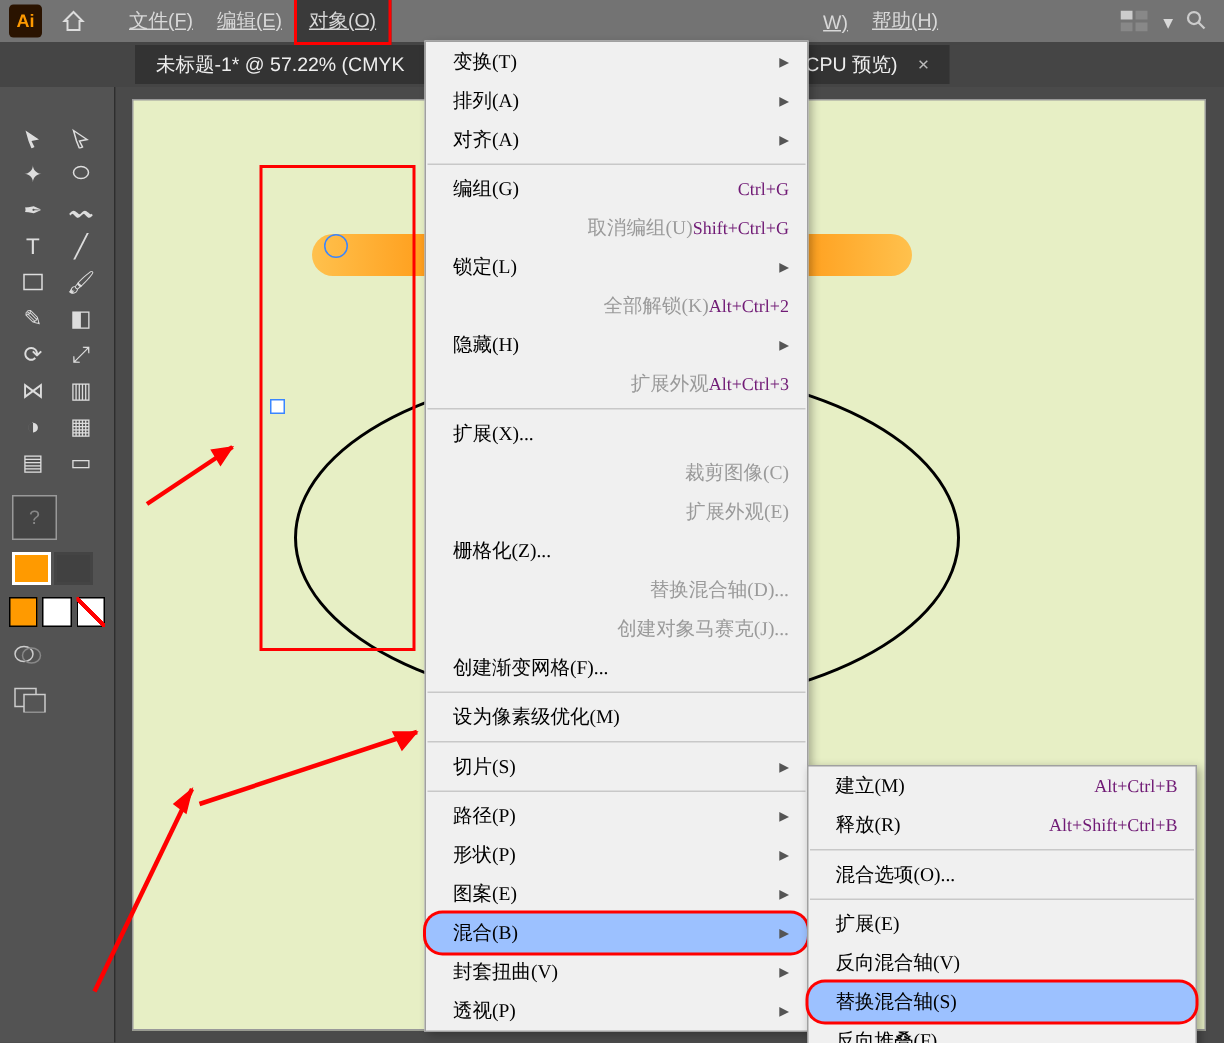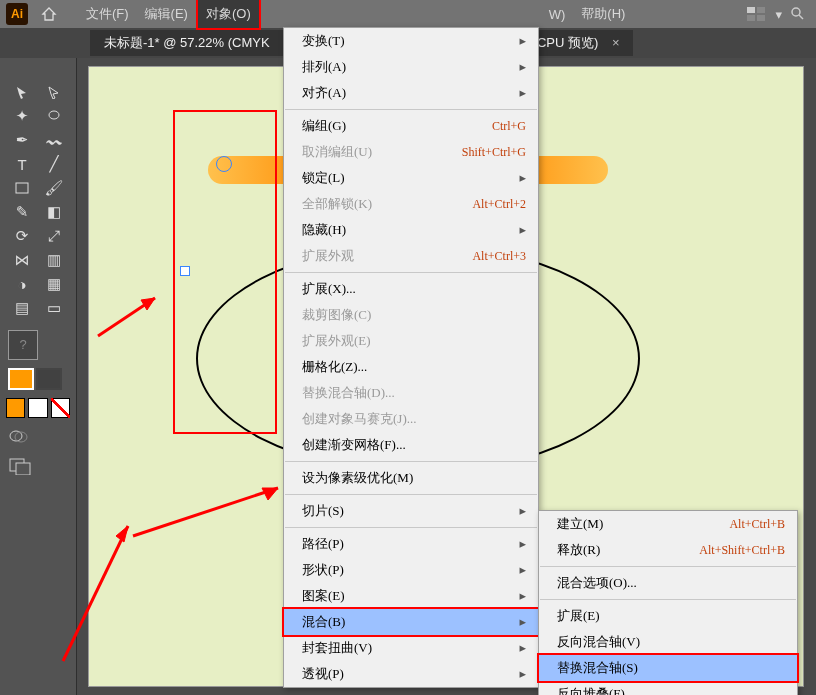--- a/index.html
+++ b/index.html
@@ -1,20 +1,20 @@
 <!DOCTYPE html>
 <html><head>
 <meta charset="utf-8">
 <style>
   html,body{margin:0;padding:0;width:816px;height:695px;background:#4a4a4a;font-family:"Microsoft YaHei","SimSun",Arial,sans-serif;font-size:13px;color:#d8d8d8;overflow:hidden;}
   .topbar{height:28px;background:#737373;display:flex;align-items:center;padding-left:6px;}
   .ai-logo{width:22px;height:22px;background:#2a1300;color:#ff9a00;display:flex;align-items:center;justify-content:center;font-weight:bold;font-size:12px;border-radius:3px;margin-right:10px;}
   .home-ic{width:22px;height:22px;margin-right:18px;display:flex;align-items:center;justify-content:center;}
   .menubar{display:flex;gap:0;align-items:center;height:100%;}
-  .menubar .mi{padding:0 8px;height:100%;display:flex;align-items:center;color:#d8d8d8;}
+  .menubar .mi{padding:0 8px;height:100%;display:flex;align-items:center;color:#d8d8d8;text-decoration:underline;}
   .red-box{border:2px solid #ff0000;}
   .right-panel-toggle{margin-left:auto;margin-right:10px;display:flex;gap:8px;align-items:center;}
   .tabbar{height:30px;background:#454545;display:flex;align-items:center;padding-left:90px;}
   .tab{background:#333;padding:4px 14px;color:#eee;font-size:13px;}
   .tab-x{margin-left:10px;color:#bbb;}
   .workarea{position:absolute;left:0;top:58px;right:0;bottom:0;}
   .left-tools{position:absolute;left:0;top:0;width:76px;bottom:0;background:#535353;border-right:1px solid #2e2e2e;}
   .toolgrid{display:grid;grid-template-columns:1fr 1fr;gap:0;padding:22px 6px 4px 6px;}
   .toolgrid .tc{height:24px;display:flex;align-items:center;justify-content:center;color:#ddd;font-size:15px;}
   .swatch-row{display:flex;gap:3px;padding:6px 6px;}
@@ -22,26 +22,26 @@
   .sw-o{background:#ff9a00;} .sw-w{background:#fff;} .sw-n{background:#fff;position:relative;}
   .sw-n:after{content:"";position:absolute;left:-1px;top:-1px;right:-1px;bottom:-1px;background:linear-gradient(45deg,transparent 45%,red 45%,red 55%,transparent 55%);}
   .canvas{position:absolute;left:88px;top:8px;right:12px;bottom:8px;background:#e7efc5;box-shadow:inset 0 0 0 1px #999;}
   .shape-oval{position:absolute;left:108px;top:178px;width:440px;height:225px;border:2px solid #000;border-radius:50%;background:#e7efc5;}
   .grad-bar{position:absolute;left:120px;top:90px;width:400px;height:28px;border-radius:16px;background:linear-gradient(90deg,#ffc14d,#ff8a00 30%,#fff 50%,#ff8a00 70%,#ffc14d);}
   .sel-box{position:absolute;left:85px;top:44px;width:100px;height:320px;border:2px solid #ff0000;}
   .sel-anchor{position:absolute;width:8px;height:8px;border:1px solid #3a86ff;background:#fff;}
   .arrow{position:absolute;stroke:#ff0000;fill:#ff0000;}
   .menu{position:absolute;background:#f0f0f0;border:1px solid #a0a0a0;box-shadow:2px 2px 6px rgba(0,0,0,.3);color:#000;font-size:13px;min-width:250px;}
   .menu .item{display:flex;align-items:center;padding:3px 12px 3px 18px;justify-content:space-between;height:20px;font-family:Liberation Serif, serif;}
-  .menu .item.disabled{color:#9a9a9a;}
-  .menu .item .kb{color:#c2410c;font-size:12px;}
+  .menu .item.disabled{color:#9a9a9a;justify-content:flex-end;}
+  .menu .item .kb{color:#701a75;font-size:12px;}
   .menu .item .sub{color:#555;}
   .menu .sep{height:1px;background:#c8c8c8;margin:3px 1px;}
   .menu .item.hl{background:#9cc1ff;}
-  .red-around{box-shadow:0 0 0 2px #ff0000;}
+  .red-around{box-shadow:0 0 0 2px #ff0000;border-radius:11px;}
 </style>
 </head>
 <body>
 
 <div class="topbar">
   <div class="ai-logo">Ai</div>
   <div class="home-ic">
     <svg width="16" height="16" viewBox="0 0 16 16">
         <path d="M2 8 L8 2 L14 8 L12 8 L12 14 L4 14 L4 8 Z" fill="none" stroke="#ddd" stroke-width="1.3"></path>
       </svg>

